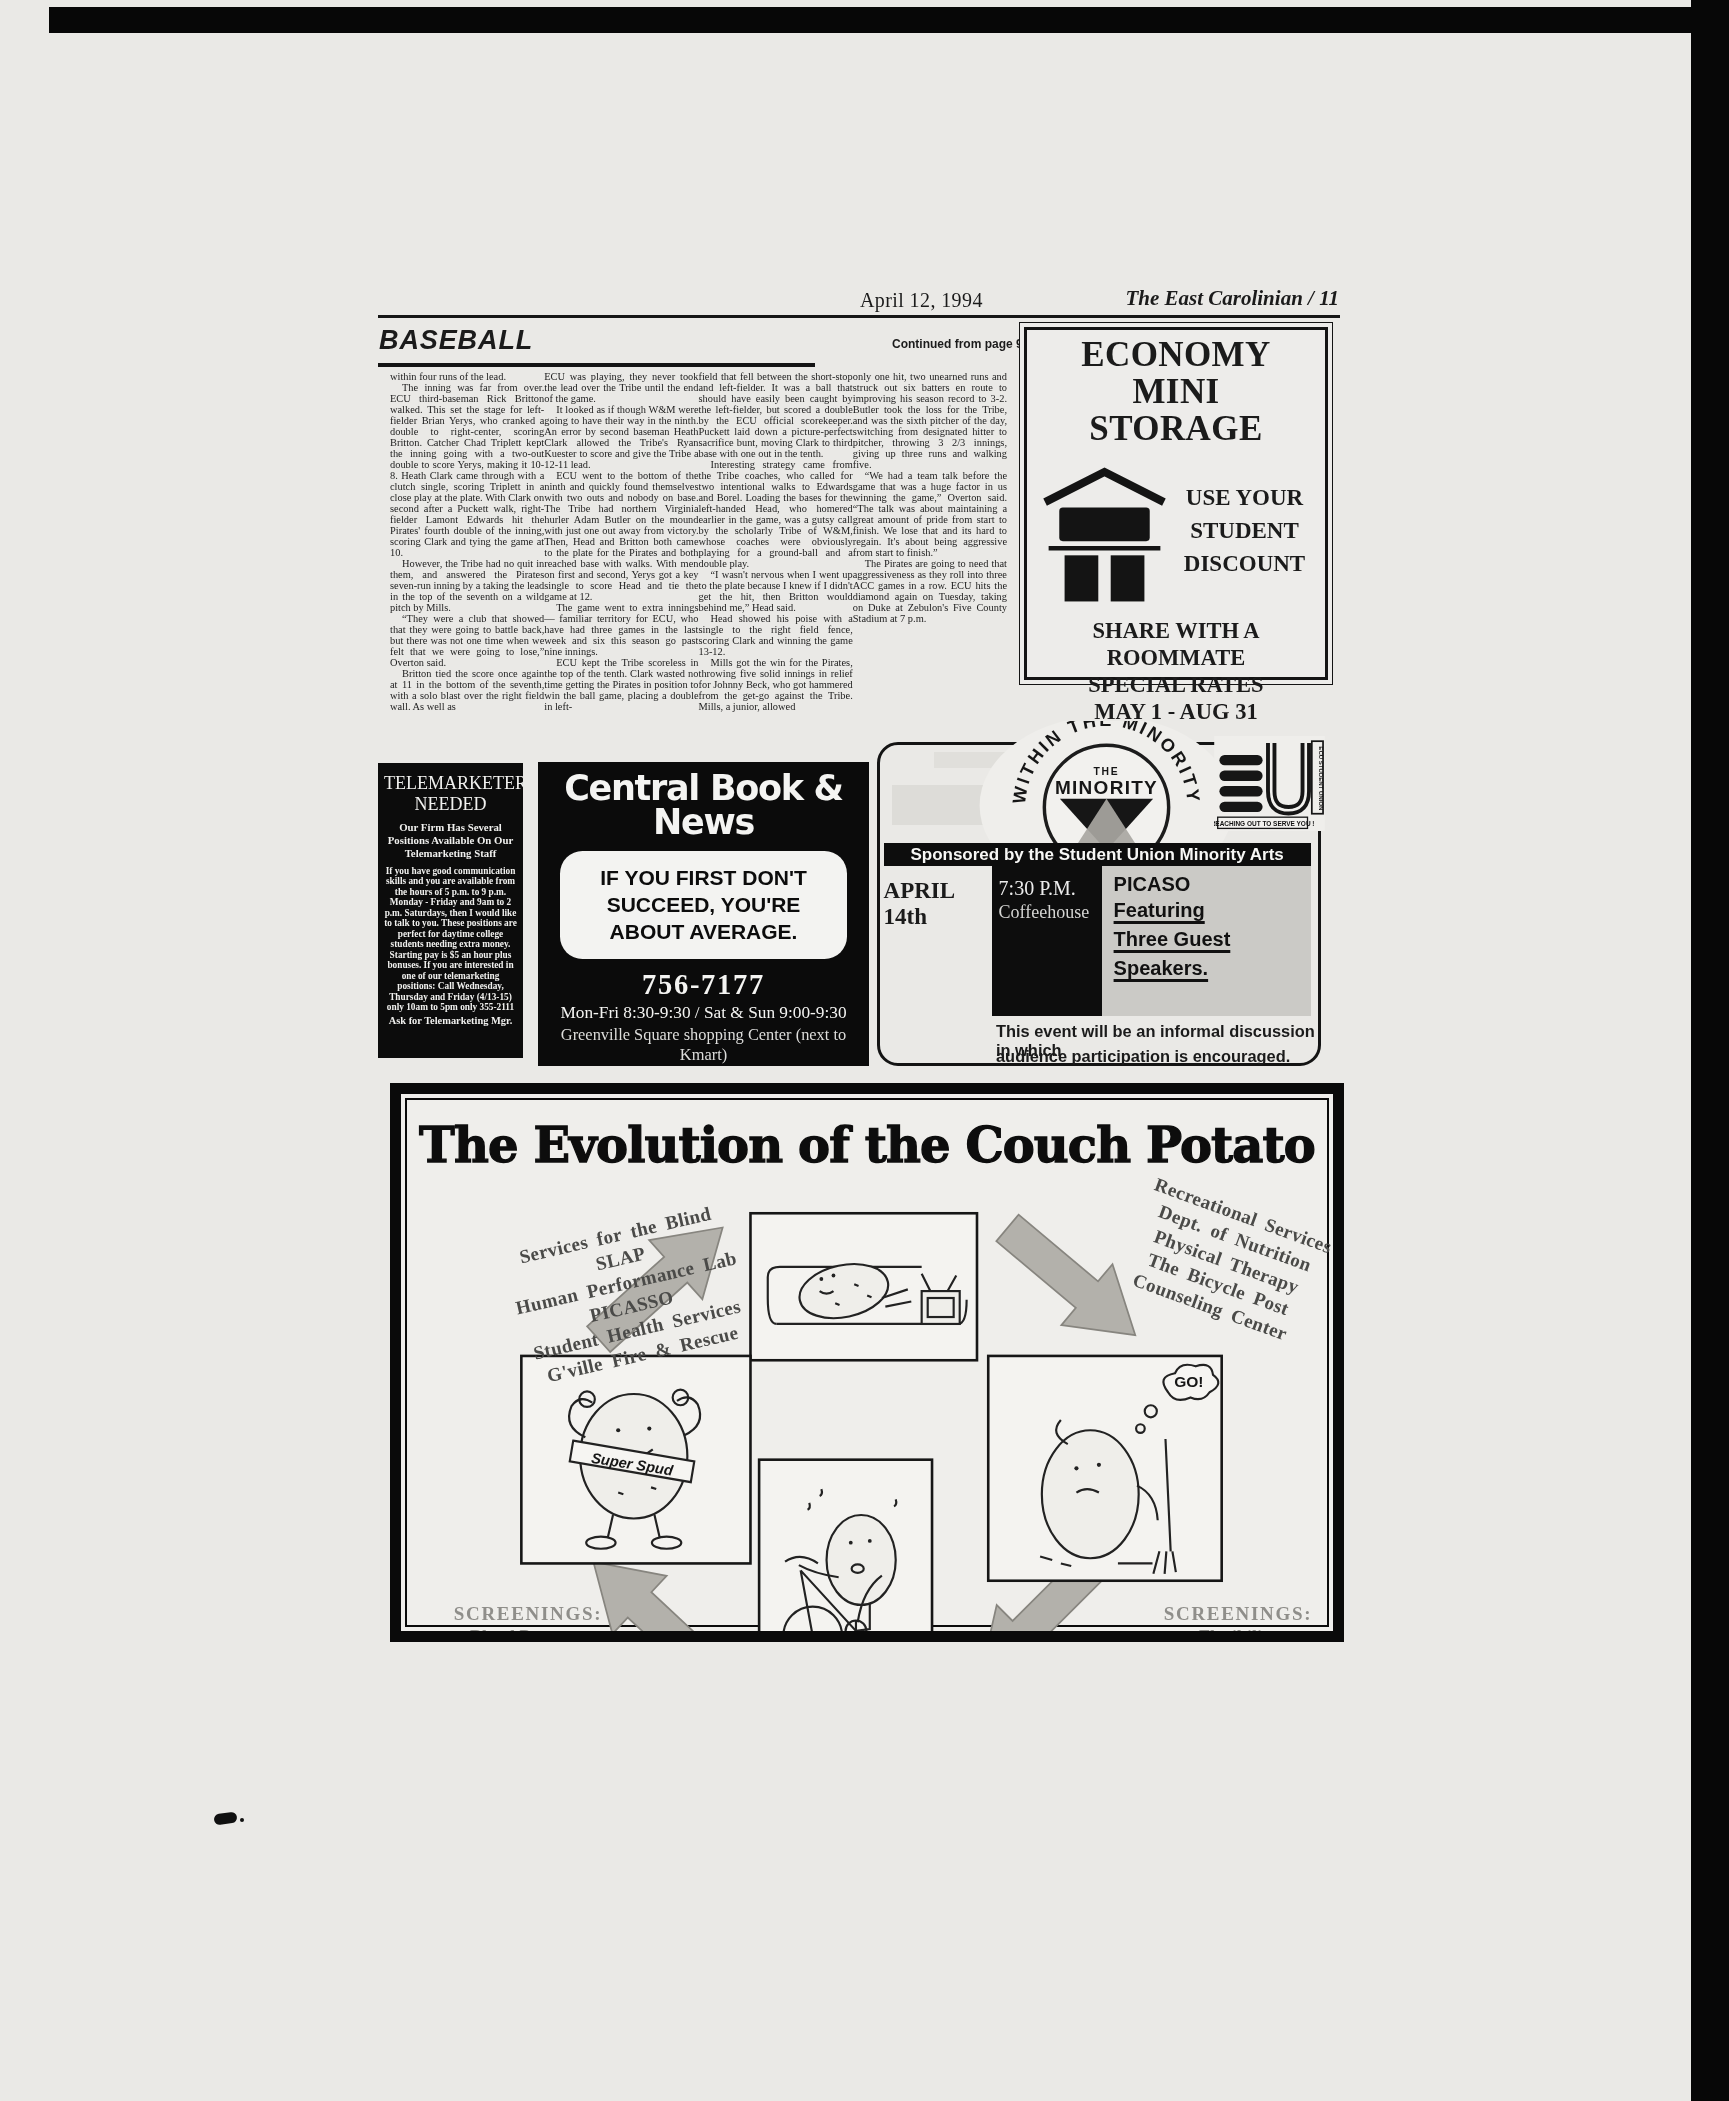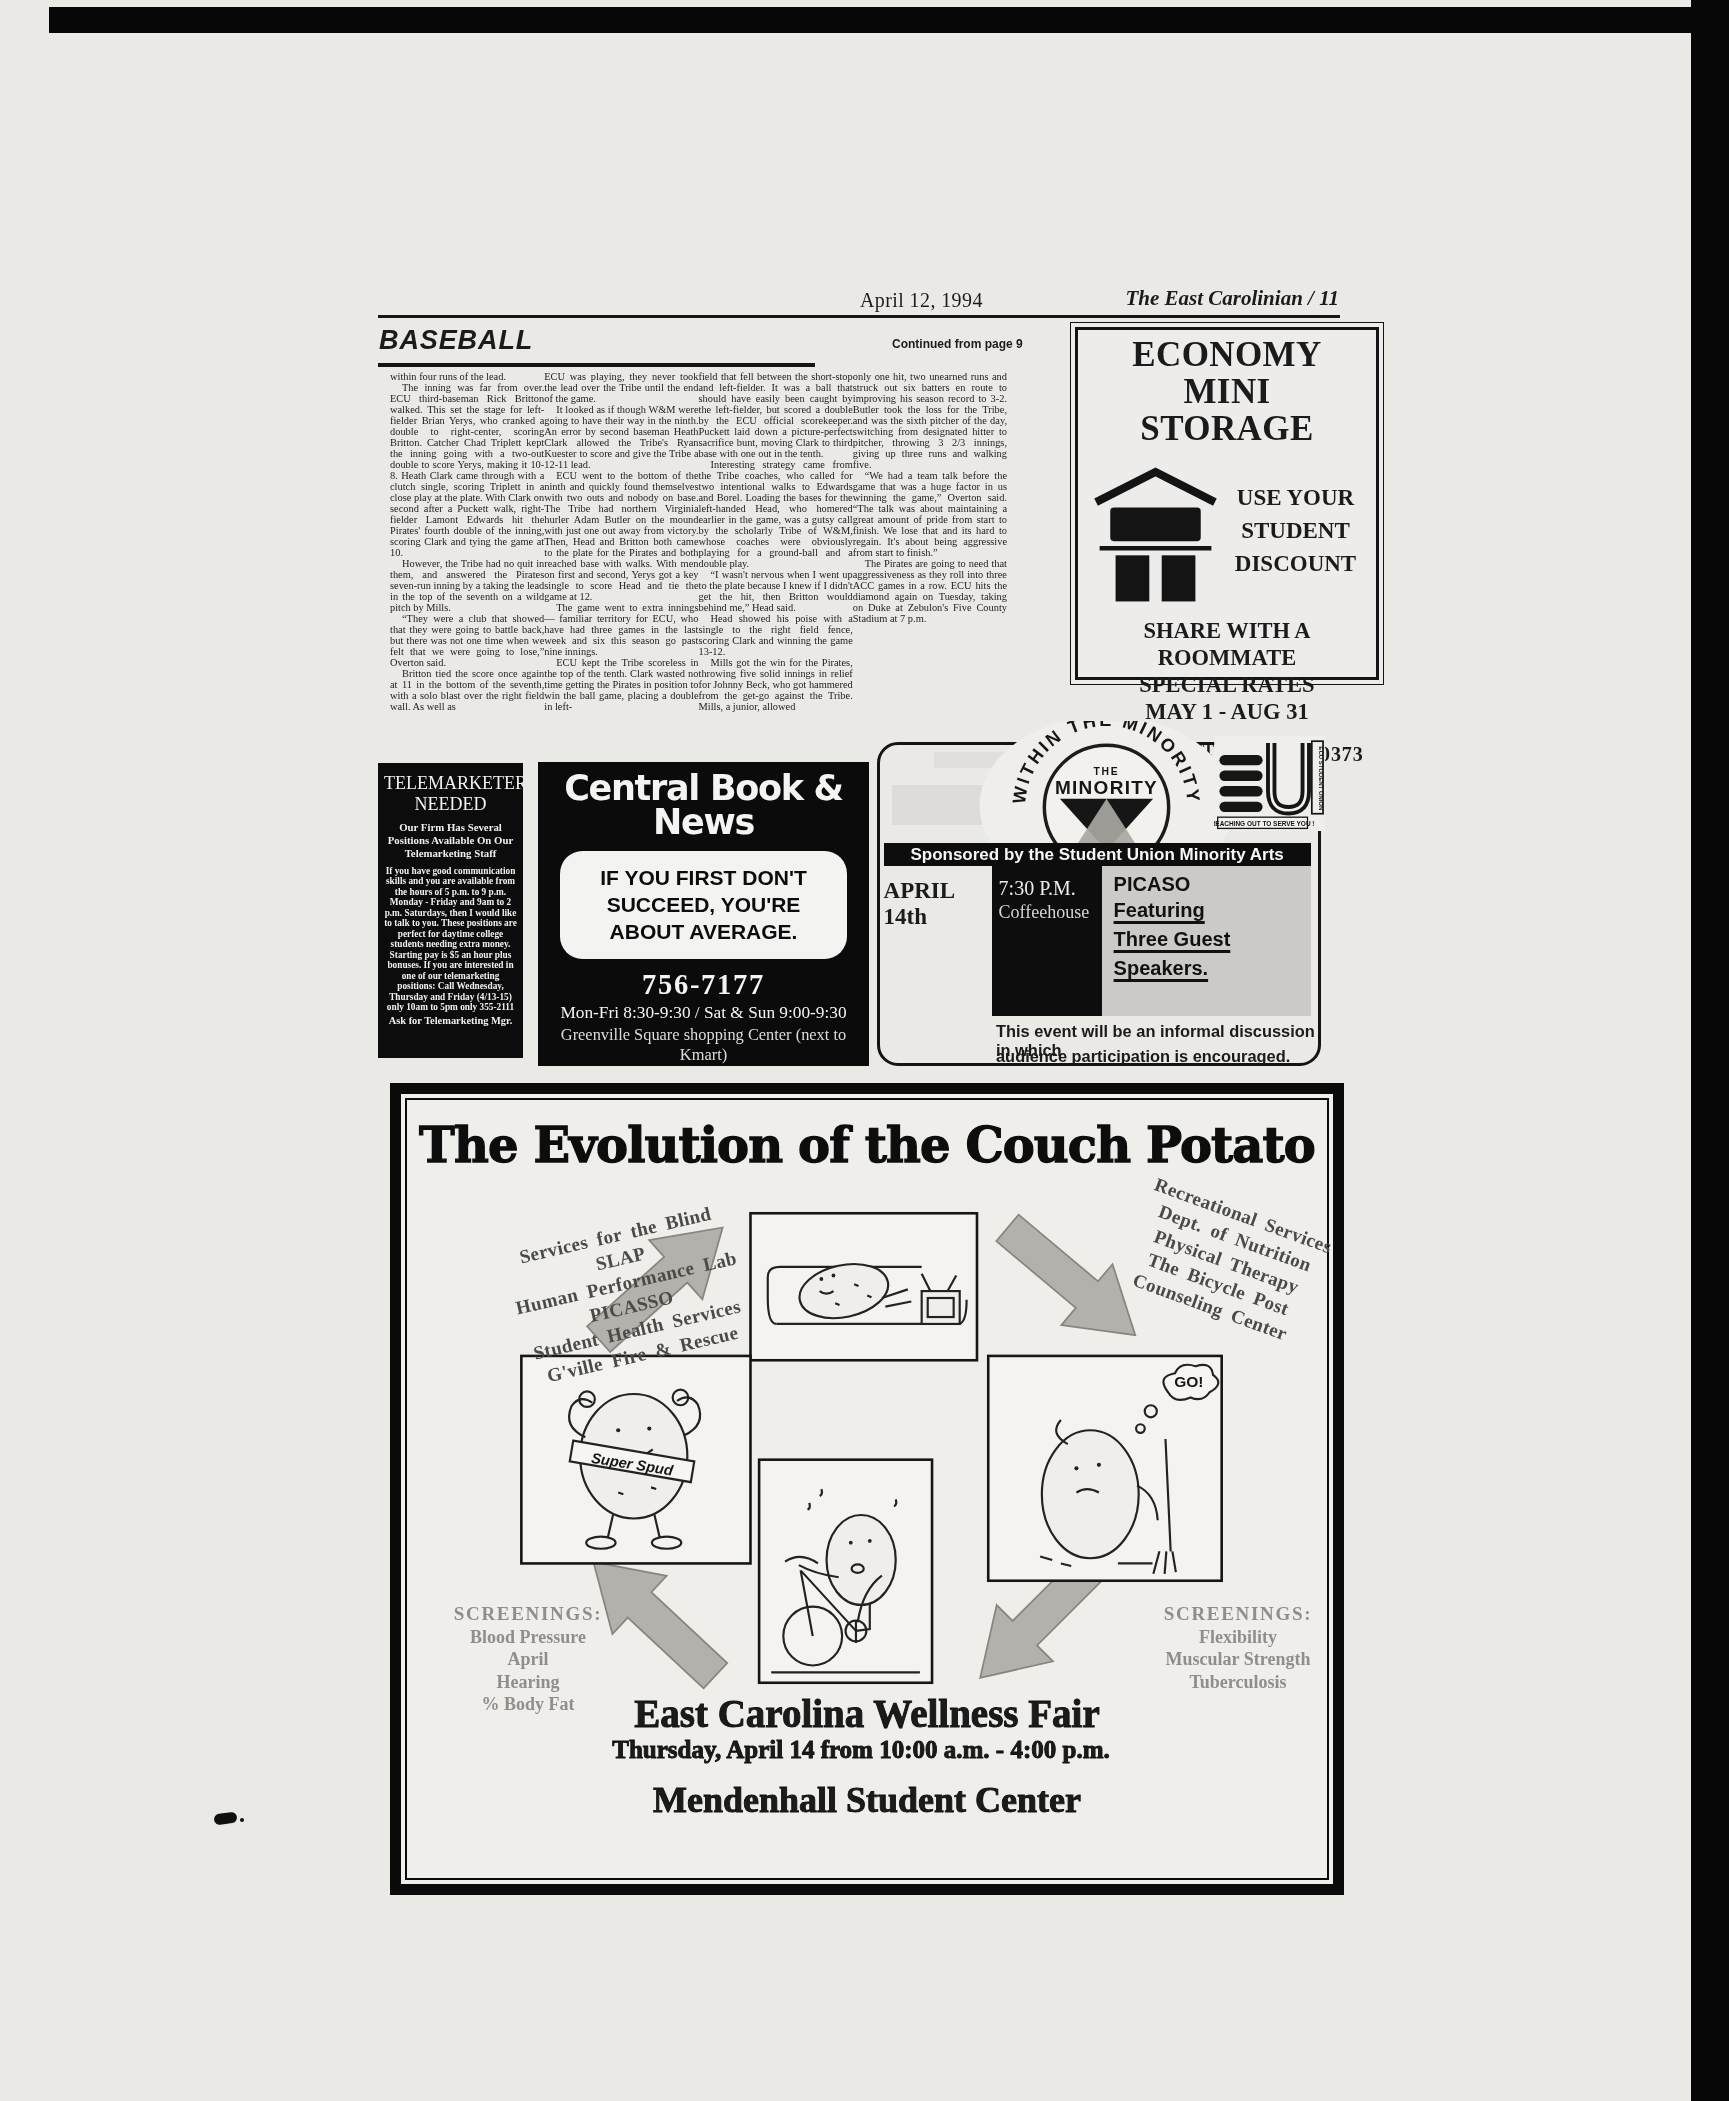--- a/index.html
+++ b/index.html
@@ -17,21 +17,21 @@
   .continued{left:892px;top:337px;font-family:"Liberation Sans",sans-serif;font-weight:bold;font-size:12px;}
   .rule2{left:378px;top:363px;width:437px;height:3.5px;background:#141414;}
 
   
   .article{left:378px;top:371px;width:617px;height:391px;display:flex;overflow:hidden;margin-left:12px;}
   .article .col{flex:1;font-size:10.4px;line-height:11px;text-align:justify;color:#222;}
   .article p{margin:0;text-indent:12px;}
   .article p:first-child{text-indent:0;}
 
   
-  .storage{left:1070px;top:322px;width:312px;height:361px;border:1.7px solid #141414;background:#edecea;}
+  .storage{left:1019px;top:322px;width:312px;height:361px;border:1.7px solid #141414;background:#edecea;}
   .storage .inner{position:absolute;inset:4.3px;border:3.5px solid #141414;padding:7px 8.6px;box-sizing:border-box;text-align:center;}
   .storage .t1{font-weight:bold;font-size:35px;line-height:1.05;letter-spacing:0.4px;}
   .storage .mid{display:flex;align-items:center;margin-top:8.6px;}
   .storage .bldg{width:137px;height:149px;}
   .storage .use{flex:1;font-weight:bold;font-size:23px;line-height:1.45;}
   .storage .share{margin-top:12px;font-weight:bold;font-size:22.5px;line-height:1.2;}
   .storage .foot{display:flex;justify-content:space-between;align-items:flex-start;margin-top:14px;padding:0 3.5px;}
   .storage .addr{font-weight:bold;font-size:16.4px;text-align:left;line-height:1.3;}
   .storage .phone{font-weight:bold;font-size:20px;letter-spacing:0.9px;margin-top:3.5px;}
 
@@ -68,21 +68,21 @@
   .minority .datec{width:108px;padding-top:12px;font-size:23px;font-weight:600;}
   .minority .blackc{width:110px;background:#0d0d0d;color:#ececec;padding:8.6px 7px;box-sizing:border-box;font-size:20px;line-height:1.3;}
   .minority .blackc .venue{font-size:18px;color:#d4d4d2;}
   .minority .grayc{flex:1;background:#cbcac6;padding:7px 0 0 12px;box-sizing:border-box;
                    font-family:"Liberation Sans",sans-serif;font-weight:bold;font-size:20px;color:#111;}
   .minority .feat-line{text-decoration:underline;text-decoration-thickness:2.6px;text-underline-offset:3.5px;line-height:1.45;}
   .minority .note{position:absolute;left:121px;font-family:"Liberation Sans",sans-serif;
                   font-weight:bold;font-size:16.4px;}
 
   
-  .wellness{left:390px;top:1083px;width:954px;height:812px;border:11.2px solid #0a0a0a;
+  .wellness{left:390px;top:1083px;width:954px;height:559px;border:11.2px solid #0a0a0a;
             box-sizing:border-box;background:#efeeeb;overflow:hidden;}
   .wellness .inframe{position:absolute;inset:4.3px;border:2.6px solid #0a0a0a;}
   .wellness .title{position:absolute;left:0;right:0;top:22.5px;text-align:center;
                    font-family:"DejaVu Serif","Liberation Serif",serif;font-weight:bold;font-size:48px;
                    letter-spacing:-0.9px;-webkit-text-stroke:1.3px #0d0d0d;color:#0d0d0d;}
   .rot-list{position:absolute;text-align:center;font-weight:bold;font-size:19px;line-height:1.28;
             color:#4a4a48;letter-spacing:0.4px;word-spacing:4.3px;}
   .rot-left{left:42px;top:128px;width:372px;transform:rotate(-13deg);}
   .rot-right{left:683px;top:107px;width:285px;transform:rotate(20deg);}
   .screen{position:absolute;text-align:center;font-weight:bold;color:#8f8e8a;font-size:18px;line-height:1.25;}

